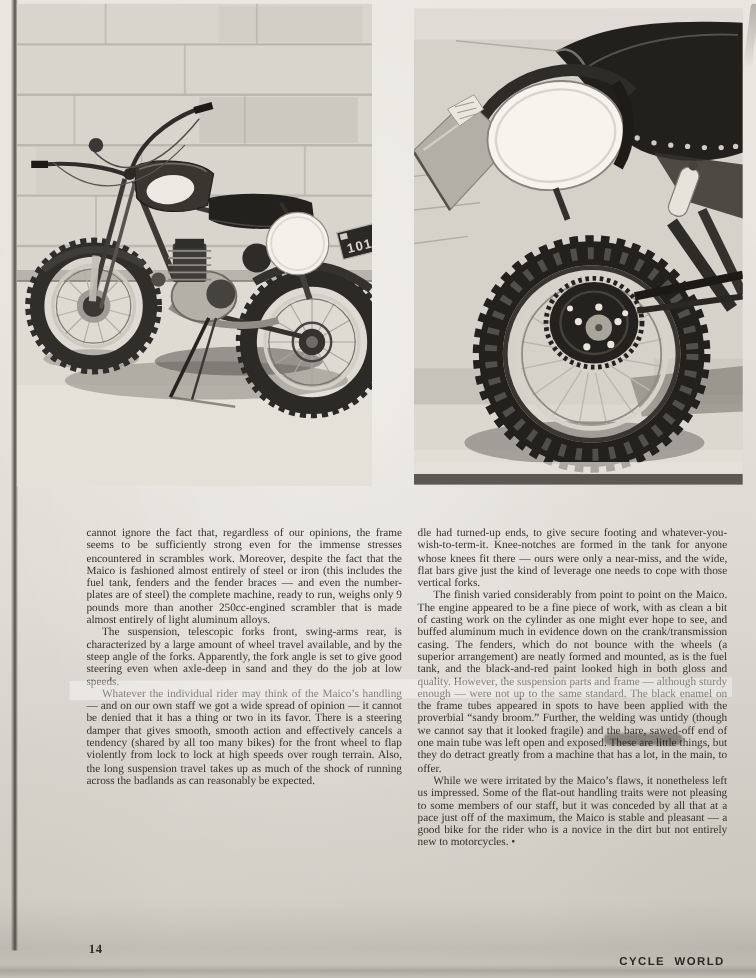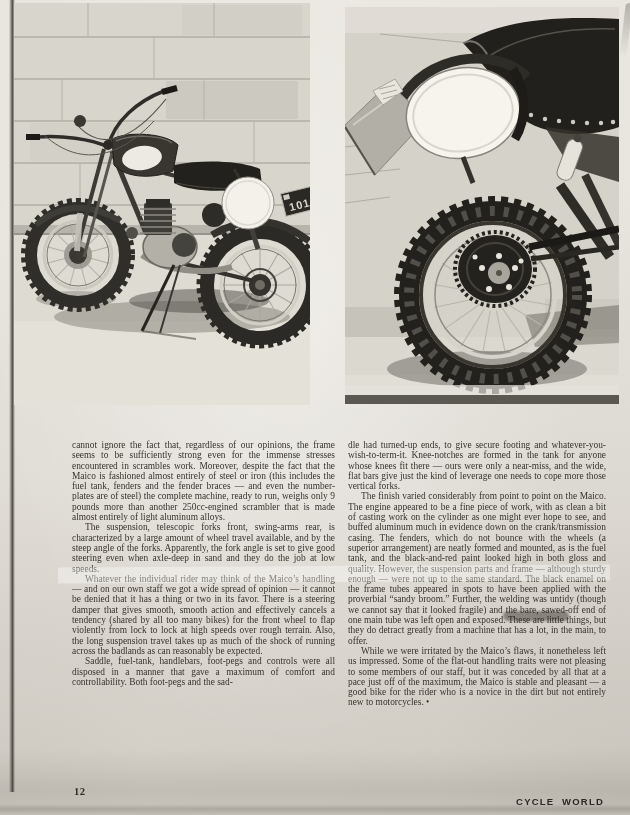--- a/index.html
+++ b/index.html
@@ -335,29 +335,28 @@
         <rect x="0" y="388" width="274" height="9" fill="#45433c" opacity="0.85"></rect>
       </g>
     </svg>
   </figure>
 
   <main>
     <div class="col col1">
       <p>cannot ignore the fact that, regardless of our opinions, the frame seems to be sufficiently strong even for the immense stresses encountered in scrambles work. Moreover, despite the fact that the Maico is fashioned almost entirely of steel or iron (this includes the fuel tank, fenders and the fender braces — and even the number-plates are of steel) the complete machine, ready to run, weighs only 9 pounds more than another 250cc-engined scrambler that is made almost entirely of light aluminum alloys.</p>
       <p class="indent">The suspension, telescopic forks front, swing-arms rear, is characterized by a large amount of wheel travel available, and by the steep angle of the forks. Apparently, the fork angle is set to give good steering even when axle-deep in sand and they do the job at low speeds.</p>
       <p class="indent">Whatever the individual rider may think of the Maico’s handling — and on our own staff we got a wide spread of opinion — it cannot be denied that it has a thing or two in its favor. There is a steering damper that gives smooth, smooth action and effectively cancels a tendency (shared by all too many bikes) for the front wheel to flap violently from lock to lock at high speeds over rough terrain. Also, the long suspension travel takes up as much of the shock of running across the badlands as can reasonably be expected.</p>
-      <p class="indent">Saddle, fuel-tank, handlebars, foot-pegs and controls were all disposed in a manner that gave a maximum of comfort and controllability. Both foot-pegs and the sad-</p>
     </div>
     <div class="col col2">
-      <p>dle had turned-up ends, to give secure footing and whatever-you-wish-to-term-it. Knee-notches are formed in the tank for anyone whose knees fit there — ours were only a near-miss, and the wide, flat bars give just the kind of leverage one needs to cope more those vertical forks.</p>
+      <p>dle had turned-up ends, to give secure footing and whatever-you-wish-to-term-it. Knee-notches are formed in the tank for anyone whose knees fit there — ours were only a near-miss, and the wide, flat bars give just the kind of leverage one needs to cope with those vertical forks.</p>
       <p class="indent">The finish varied considerably from point to point on the Maico. The engine appeared to be a fine piece of work, with as clean a bit of casting work on the cylinder as one might ever hope to see, and buffed aluminum much in evidence down on the crank/transmission casing. The fenders, which do not bounce with the wheels (a superior arrangement) are neatly formed and mounted, as is the fuel tank, and the black-and-red paint looked high in both gloss and quality. However, the suspension parts and frame — although sturdy enough — were not up to the same standard. The black enamel on the frame tubes appeared in spots to have been applied with the proverbial “sandy broom.” Further, the welding was untidy (though we cannot say that it looked fragile) and the bare, sawed-off end of one main tube was left open and exposed. These are little things, but they do detract greatly from a machine that has a lot, in the main, to offer.</p>
       <p class="indent">While we were irritated by the Maico’s flaws, it nonetheless left us impressed. Some of the flat-out handling traits were not pleasing to some members of our staff, but it was conceded by all that at a pace just off of the maximum, the Maico is stable and pleasant — a good bike for the rider who is a novice in the dirt but not entirely new to motorcycles.  •</p>
     </div>
   </main>
 
   <div class="light-band"></div>
   <div class="dark-smudge"></div>
 
-  <span class="pagenum">12</span>
+  <span class="pagenum">14</span>
   <span class="mag">CYCLE WORLD</span>
 
   <div class="bottom-edge"></div>
 </div>
 
 </body></html>

